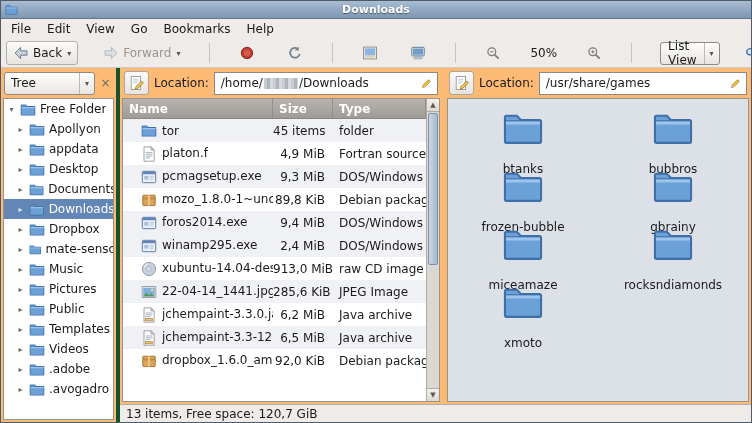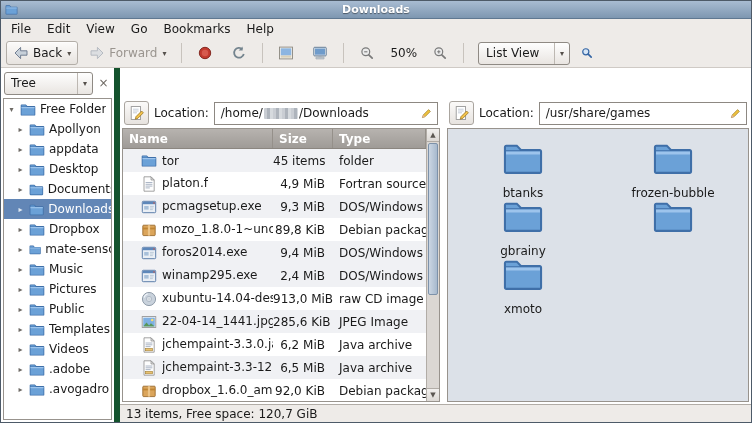--- a/index.html
+++ b/index.html
@@ -1,62 +1,62 @@
 <!DOCTYPE html>
 <html><head>
 <meta charset="utf-8">
 <style>
   *{box-sizing:border-box;margin:0;padding:0;cursor:default;}
   body{margin:0;background:#555;font-family:"DejaVu Sans",sans-serif;}
-  .window{width:752px;height:423px;background:#ffffff;border:1px solid #4d5a68;display:flex;flex-direction:column;font-size:12px;color:#1a1a1a;overflow:hidden;}
+  .window{width:752px;height:423px;background:#fdba74;border:1px solid #4d5a68;display:flex;flex-direction:column;font-size:12px;color:#1a1a1a;overflow:hidden;}
   
   .titlebar{flex:0 0 18px;position:relative;display:flex;align-items:center;justify-content:center;background:linear-gradient(#a8bcd2,#7e97b1);border-bottom:1px solid #5f7891;}
   .title-text{color:#fff;font-weight:bold;font-size:11px;text-shadow:0 1px 1px rgba(0,0,0,.45);}
   .win-icon{position:absolute;left:4px;top:3px;width:13px;height:11px;}
   
   .menubar{flex:0 0 20px;display:flex;align-items:center;background:#eeebe8;padding-left:2px;}
   .menu-item{padding:2px 8px;}
   
-  .toolbar{flex:0 0 29px;display:flex;align-items:center;padding:0 5px;gap:4px;border-bottom:1px solid #cfcac5;background:#eeebe8;}
+  .toolbar{flex:0 0 29px;display:flex;align-items:center;padding:0 5px;gap:18px;border-bottom:1px solid #cfcac5;background:#eeebe8;}
   .tb-btn{display:flex;align-items:center;gap:4px;height:24px;padding:0 6px;border:1px solid transparent;border-radius:3px;}
   .tb-btn.raised{border-color:#b3aea8;background:linear-gradient(#fcfbfa,#e7e3df);box-shadow:inset 0 1px 0 rgba(255,255,255,.6);}
   .tb-btn.disabled{color:#9a958f;text-align:center;}
   .tb-btn.disabled .icon{opacity:.45;}
   .dd{font-size:8px;color:#55504b;margin-left:1px;}
   .tb-sep{flex:0 0 1px;width:1px;height:20px;background:#c8c3bd;margin:0 4px;}
   .icon{display:inline-flex;line-height:0;}
   .icon svg{width:100%;height:100%;}
   .i16{width:16px;height:16px;}
   .ifolder{width:16px;height:13px;}
   .ibig{width:42px;height:34px;}
   .pencil{width:12px;height:12px;flex:0 0 12px;margin-left:auto;}
   .zoom-label{padding:0 4px;}
   .combo{height:23px;display:flex;align-items:center;gap:6px;padding:0 5px 0 7px;border:1px solid #8f8a84;border-radius:3px;background:linear-gradient(#fefefe,#e9e5e1);}
   .combo .dd{border-left:1px solid #bdb8b2;padding-left:5px;height:100%;display:flex;align-items:center;}
   .view-combo{width:92px;margin-left:6px;justify-content:space-between;}
   .search-btn{width:26px;height:24px;display:flex;align-items:center;justify-content:center;border-radius:3px;}
   
   .main{flex:1;display:flex;min-height:0;}
-  .sidebar{flex:0 0 119px;width:119px;display:flex;flex-direction:column;border-right:6px solid #14532d;}
+  .sidebar{flex:0 0 119px;width:119px;display:flex;flex-direction:column;border-right:4px solid #14532d;}
   .sidebar-head{flex:0 0 30px;display:flex;align-items:center;gap:2px;padding:3px 2px 3px 3px;}
   .tree-combo{flex:1;min-width:0;justify-content:space-between;padding-left:6px;}
   .sb-close{width:17px;height:20px;display:flex;align-items:center;justify-content:center;color:#6e6963;font-size:12px;}
   .tree{flex:1;background:#fff;border:1px solid #98938d;margin:0 2px 2px 2px;overflow:hidden;}
   .tree-row{height:20px;display:flex;align-items:center;gap:4px;padding-left:3px;white-space:nowrap;}
   .tree-row.child{padding-left:12px;}
   .tree-row.selected{background:#6286b6;color:#fff;}
   .expander{flex:0 0 9px;width:9px;font-size:8px;color:#6e6a65;text-align:center;}
   .tree-row.selected .expander{color:#dfe8f2;}
   .tree-label{overflow:hidden;}
   .content{flex:1;display:flex;flex-direction:column;min-width:0;}
   .panes{flex:1;display:flex;min-height:0;gap:3px;}
   .pane{display:flex;flex-direction:column;min-width:0;}
   .pane-left{flex:0 0 322px;width:322px;}
   .pane-right{flex:1;}
-  .locbar{flex:0 0 30px;display:flex;align-items:center;gap:5px;padding:3px 4px;margin-top:30px;}
+  .locbar{flex:0 0 30px;display:flex;align-items:center;gap:5px;padding:3px 4px;}
   .edit-btn{flex:0 0 25px;width:25px;height:24px;border:1px solid #aaa59f;border-radius:3px;background:linear-gradient(#fbfaf9,#e7e3df);display:flex;align-items:center;justify-content:center;}
   .loc-label{white-space:nowrap;}
   .entry{flex:1;min-width:0;height:23px;background:#fff;border:1px solid #8d8882;border-radius:0;display:flex;align-items:center;padding:0 4px 0 6px;white-space:nowrap;overflow:hidden;}
   .censored{display:inline-block;width:34px;height:11px;border-radius:1px;margin:0 1px;background:repeating-linear-gradient(90deg,#c9cdd3 0 3px,#aeb4bc 3px 6px,#d6dade 6px 9px);filter:blur(.5px);}
   .list-wrap{flex:1;display:flex;min-height:0;margin:0 2px 2px 2px;border:1px solid #98938d;background:#fff;}
   .list{flex:1;display:flex;flex-direction:column;min-width:0;}
   .cols{flex:0 0 20px;display:grid;grid-template-columns:150px 60px 1fr;background:linear-gradient(#b7b3af,#9f9b97);border-bottom:1px solid #8b8680;color:#fff;font-weight:bold;text-align:center;}
   .colh{display:flex;align-items:center;padding:0 6px;border-right:1px solid #95908a;overflow:hidden;}
   .rows{flex:1;overflow:hidden;}
   .file-row{height:23px;display:grid;grid-template-columns:150px 60px 1fr;align-items:center;}
@@ -64,21 +64,21 @@
   .cell-name{display:flex;gap:5px;padding-left:18px;overflow:hidden;white-space:nowrap;min-width:0;}
   .cell-name .icon{flex:0 0 auto;}
   .fname{overflow:hidden;}
   .cell-size{text-align:right;padding-right:8px;white-space:nowrap;overflow:hidden;}
   .cell-type{padding-left:6px;white-space:nowrap;overflow:hidden;}
   .vscroll{flex:0 0 13px;width:13px;background:#dbd7d3;border-left:1px solid #b1aca6;display:flex;flex-direction:column;}
   .stepper{flex:0 0 13px;display:flex;align-items:center;justify-content:center;font-size:7px;color:#5c5752;background:linear-gradient(#f2f0ee,#ddd9d5);border-bottom:1px solid #b1aca6;}
   .stepper.bottom{border-bottom:none;border-top:1px solid #b1aca6;margin-top:auto;}
   .thumb{height:152px;margin:1px;background:linear-gradient(90deg,#cbd6e3,#a7b9cd);border:1px solid #7d92aa;border-radius:2px;}
   .icon-canvas{flex:1;min-height:0;margin:0 2px 2px 2px;border:1px solid #98938d;background:#dce1e8;display:grid;grid-template-columns:1fr 1fr;grid-auto-rows:58px;justify-items:center;align-content:start;padding-top:12px;overflow:hidden;}
-  .dir-cell{display:flex;flex-direction:column;align-items:center;gap:11px;width:118px;}
+  .dir-cell{display:flex;flex-direction:column;align-items:center;gap:17px;width:118px;}
   .dir-label{text-align:center;white-space:nowrap;}
   .statusbar{flex:0 0 18px;display:flex;align-items:center;padding:0 6px;border-top:1px solid #b1aca6;background:#eeebe8;white-space:nowrap;}
 </style>
 </head>
 <body>
 
 <div class="window">
 
   <div class="titlebar">
     <span class="win-icon icon">
@@ -632,20 +632,31 @@
               </div>
               <div class="dir-cell">
                 <span class="icon ibig">
                   <svg viewBox="0 0 16 13">
                     <path d="M0.7 2.3C0.7 1.8 1.1 1.4 1.6 1.4H5.8L7.4 3.1H14.4C14.9 3.1 15.3 3.5 15.3 4V11.7C15.3 12.2 14.9 12.6 14.4 12.6H1.6C1.1 12.6 0.7 12.2 0.7 11.7Z" fill="#3f6fa8"></path>
                     <path d="M1.5 4H14.5V11.8H1.5Z" fill="#6ba1d7"></path>
                     <path d="M1.5 4H14.5V5.2H1.5Z" fill="#9dc4ec"></path>
                     <path d="M1.5 2.2H5.5L6.8 3.5H1.5Z" fill="#6ba1d7"></path>
                   </svg>
                 </span>
+                <div class="dir-label">bubbros</div>
+              </div>
+              <div class="dir-cell">
+                <span class="icon ibig">
+                  <svg viewBox="0 0 16 13">
+                    <path d="M0.7 2.3C0.7 1.8 1.1 1.4 1.6 1.4H5.8L7.4 3.1H14.4C14.9 3.1 15.3 3.5 15.3 4V11.7C15.3 12.2 14.9 12.6 14.4 12.6H1.6C1.1 12.6 0.7 12.2 0.7 11.7Z" fill="#3f6fa8"></path>
+                    <path d="M1.5 4H14.5V11.8H1.5Z" fill="#6ba1d7"></path>
+                    <path d="M1.5 4H14.5V5.2H1.5Z" fill="#9dc4ec"></path>
+                    <path d="M1.5 2.2H5.5L6.8 3.5H1.5Z" fill="#6ba1d7"></path>
+                  </svg>
+                </span>
                 <div class="dir-label">frozen-bubble</div>
               </div>
               <div class="dir-cell">
                 <span class="icon ibig">
                   <svg viewBox="0 0 16 13">
                     <path d="M0.7 2.3C0.7 1.8 1.1 1.4 1.6 1.4H5.8L7.4 3.1H14.4C14.9 3.1 15.3 3.5 15.3 4V11.7C15.3 12.2 14.9 12.6 14.4 12.6H1.6C1.1 12.6 0.7 12.2 0.7 11.7Z" fill="#3f6fa8"></path>
                     <path d="M1.5 4H14.5V11.8H1.5Z" fill="#6ba1d7"></path>
                     <path d="M1.5 4H14.5V5.2H1.5Z" fill="#9dc4ec"></path>
                     <path d="M1.5 2.2H5.5L6.8 3.5H1.5Z" fill="#6ba1d7"></path>
                   </svg>
@@ -654,30 +665,42 @@
               </div>
               <div class="dir-cell">
                 <span class="icon ibig">
                   <svg viewBox="0 0 16 13">
                     <path d="M0.7 2.3C0.7 1.8 1.1 1.4 1.6 1.4H5.8L7.4 3.1H14.4C14.9 3.1 15.3 3.5 15.3 4V11.7C15.3 12.2 14.9 12.6 14.4 12.6H1.6C1.1 12.6 0.7 12.2 0.7 11.7Z" fill="#3f6fa8"></path>
                     <path d="M1.5 4H14.5V11.8H1.5Z" fill="#6ba1d7"></path>
                     <path d="M1.5 4H14.5V5.2H1.5Z" fill="#9dc4ec"></path>
                     <path d="M1.5 2.2H5.5L6.8 3.5H1.5Z" fill="#6ba1d7"></path>
                   </svg>
                 </span>
+                <div class="dir-label">miceamaze</div>
               </div>
               <div class="dir-cell">
                 <span class="icon ibig">
                   <svg viewBox="0 0 16 13">
                     <path d="M0.7 2.3C0.7 1.8 1.1 1.4 1.6 1.4H5.8L7.4 3.1H14.4C14.9 3.1 15.3 3.5 15.3 4V11.7C15.3 12.2 14.9 12.6 14.4 12.6H1.6C1.1 12.6 0.7 12.2 0.7 11.7Z" fill="#3f6fa8"></path>
                     <path d="M1.5 4H14.5V11.8H1.5Z" fill="#6ba1d7"></path>
                     <path d="M1.5 4H14.5V5.2H1.5Z" fill="#9dc4ec"></path>
                     <path d="M1.5 2.2H5.5L6.8 3.5H1.5Z" fill="#6ba1d7"></path>
                   </svg>
                 </span>
+                <div class="dir-label">rocksndiamonds</div>
+              </div>
+              <div class="dir-cell">
+                <span class="icon ibig">
+                  <svg viewBox="0 0 16 13">
+                    <path d="M0.7 2.3C0.7 1.8 1.1 1.4 1.6 1.4H5.8L7.4 3.1H14.4C14.9 3.1 15.3 3.5 15.3 4V11.7C15.3 12.2 14.9 12.6 14.4 12.6H1.6C1.1 12.6 0.7 12.2 0.7 11.7Z" fill="#3f6fa8"></path>
+                    <path d="M1.5 4H14.5V11.8H1.5Z" fill="#6ba1d7"></path>
+                    <path d="M1.5 4H14.5V5.2H1.5Z" fill="#9dc4ec"></path>
+                    <path d="M1.5 2.2H5.5L6.8 3.5H1.5Z" fill="#6ba1d7"></path>
+                  </svg>
+                </span>
                 <div class="dir-label">xmoto</div>
               </div>
             </div>
         </div>
 
       </div>
       <div class="statusbar">
         <span>13 items, Free space: 120,7 GiB</span>
       </div>
     </div>

